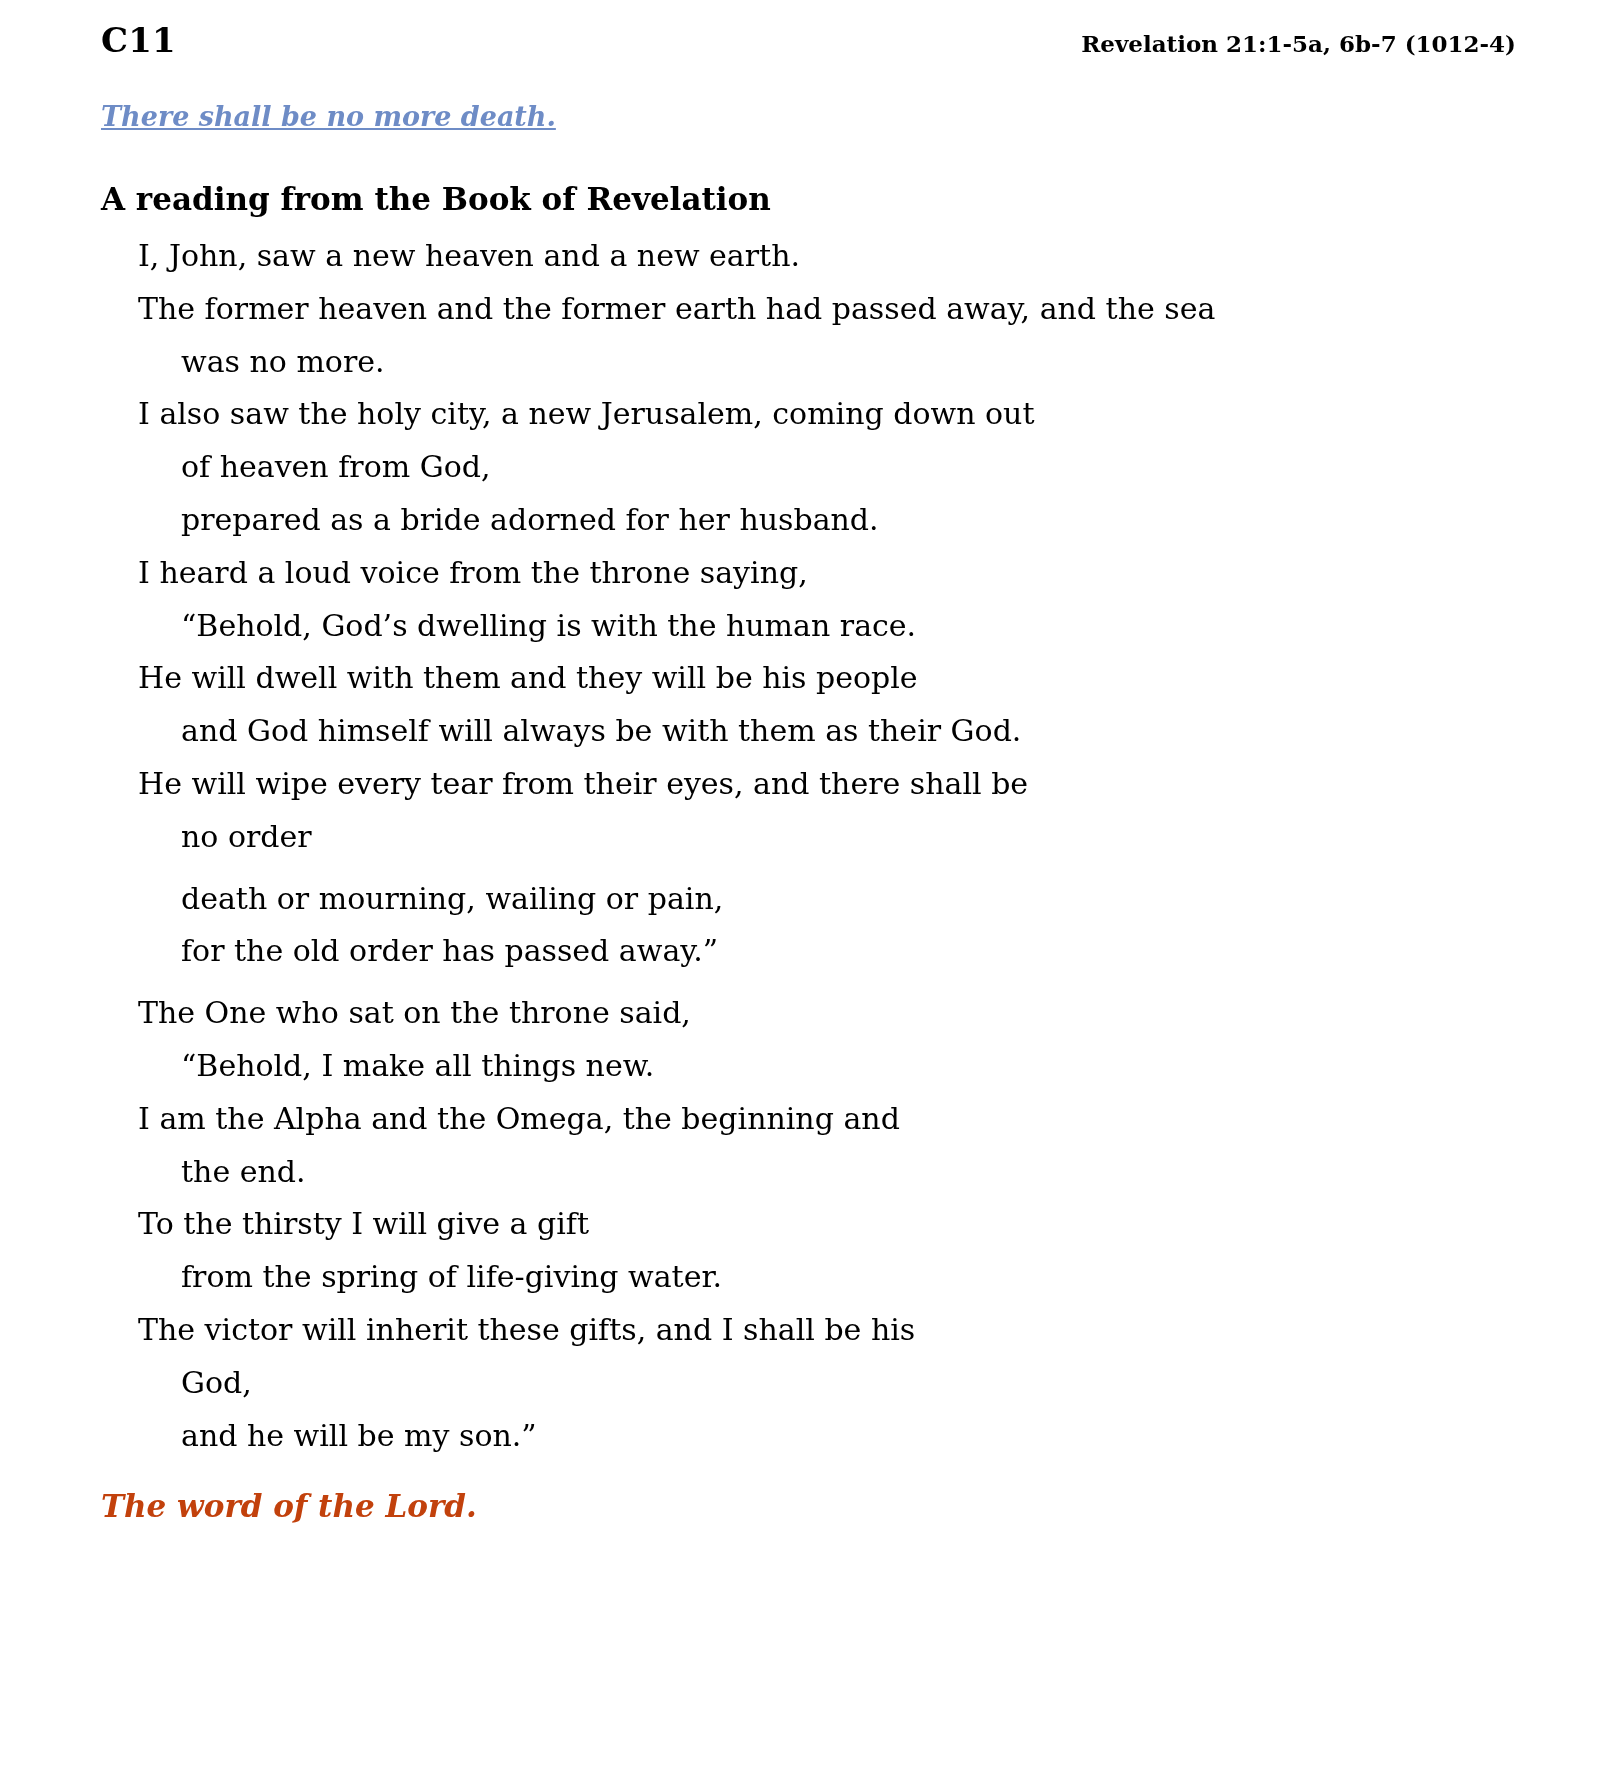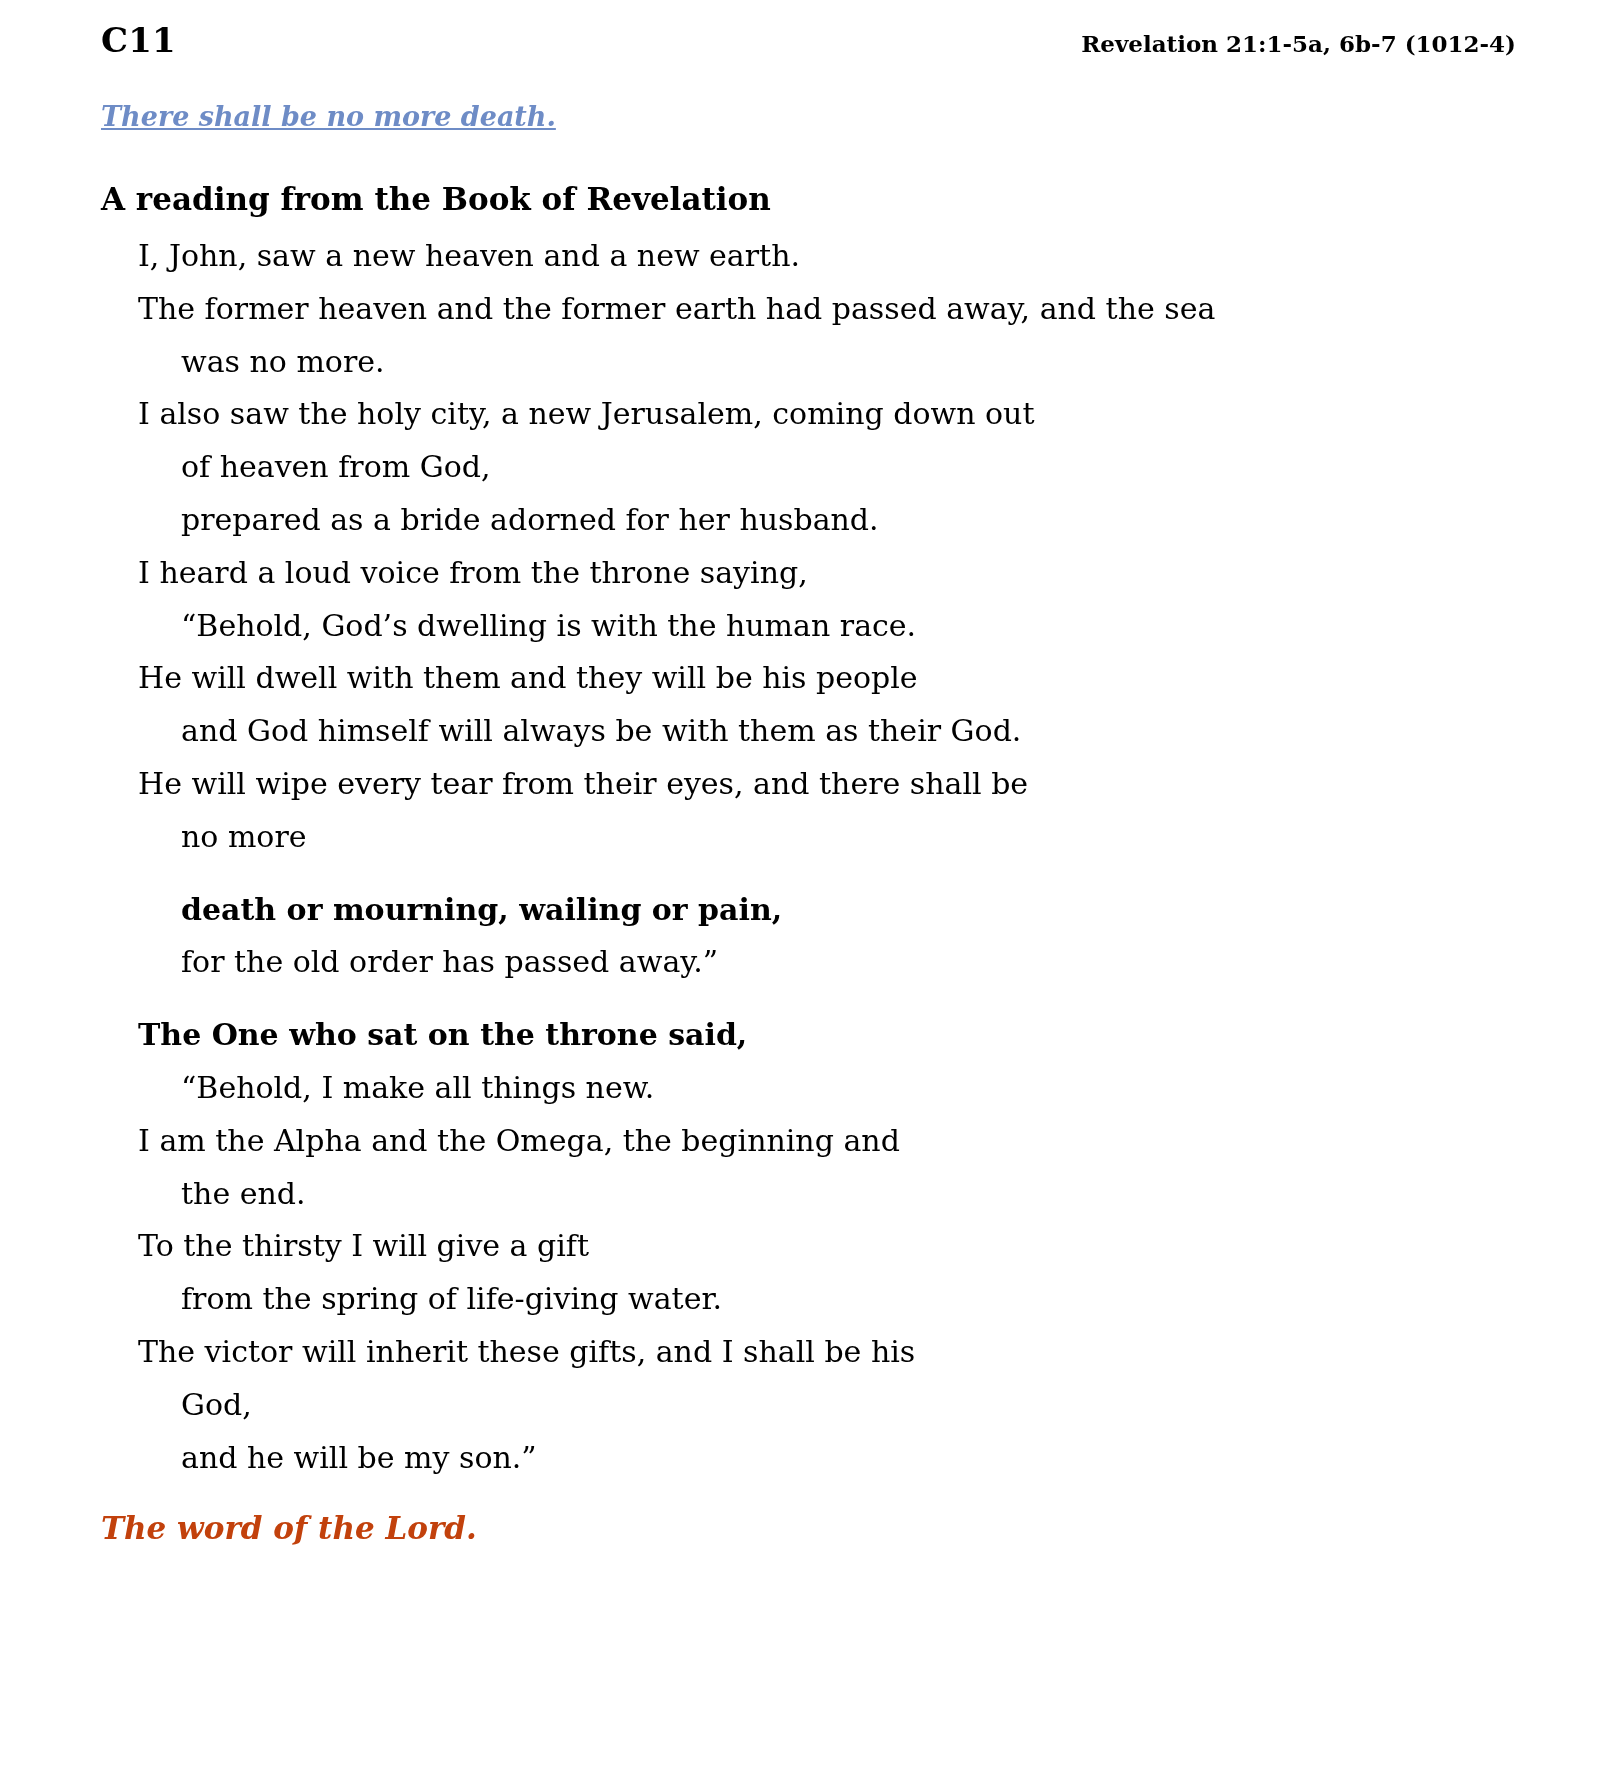--- a/index.html
+++ b/index.html
@@ -78,21 +78,21 @@
   }
   .vline {
     font-family: "DejaVu Serif", "Liberation Serif", serif;
     font-size: 30px;
     line-height: 1.76;
     color: #000000;
     white-space: pre-wrap;
   }
   .vline.ind0 { padding-left: 37px; }
   .vline.ind1 { padding-left: 80px; }
-  .vline.gap-before { margin-top: 20px; font-weight: bold; }
+  .vline.gap-before { margin-top: 9px; }
 
   
   .closing {
     padding: 0 97px;
     margin-top: 26px;
     font-family: "DejaVu Serif", "Liberation Serif", serif;
     font-weight: bold;
     font-style: italic;
     font-size: 31px;
     line-height: 1.2;
@@ -118,21 +118,21 @@
       <div class="vline ind0">The former heaven and the former earth had passed away, and the sea</div>
       <div class="vline ind1">was no more.</div>
       <div class="vline ind0">I also saw the holy city, a new Jerusalem, coming down out</div>
       <div class="vline ind1">of heaven from God,</div>
       <div class="vline ind1">prepared as a bride adorned for her husband.</div>
       <div class="vline ind0">I heard a loud voice from the throne saying,</div>
       <div class="vline ind1">“Behold, God’s dwelling is with the human race.</div>
       <div class="vline ind0">He will dwell with them and they will be his people</div>
       <div class="vline ind1">and God himself will always be with them as their God.</div>
       <div class="vline ind0">He will wipe every tear from their eyes, and there shall be</div>
-      <div class="vline ind1">no more</div>
+      <div class="vline ind1">no order</div>
       <div class="vline ind1 gap-before">death or mourning, wailing or pain,</div>
       <div class="vline ind1">for the old order has passed away.”</div>
       <div class="vline ind0 gap-before">The One who sat on the throne said,</div>
       <div class="vline ind1">“Behold, I make all things new.</div>
       <div class="vline ind0">I am the Alpha and the Omega, the beginning and</div>
       <div class="vline ind1">the end.</div>
       <div class="vline ind0">To the thirsty I will give a gift</div>
       <div class="vline ind1">from the spring of life-giving water.</div>
       <div class="vline ind0">The victor will inherit these gifts, and I shall be his</div>
       <div class="vline ind1">God,</div>

